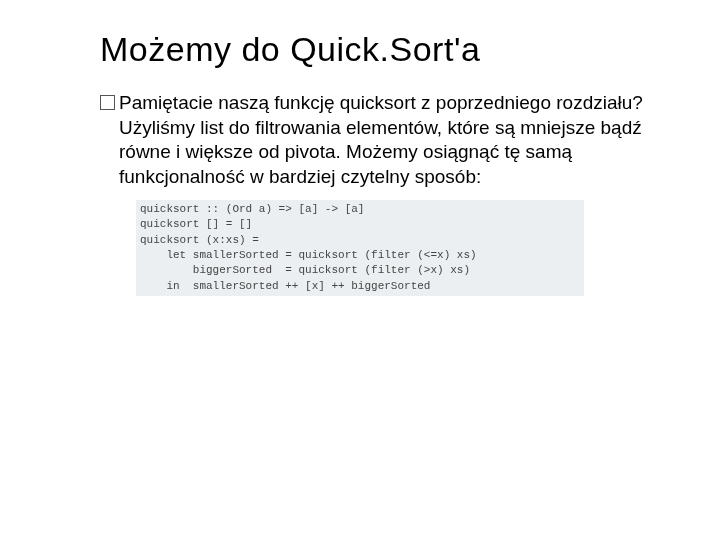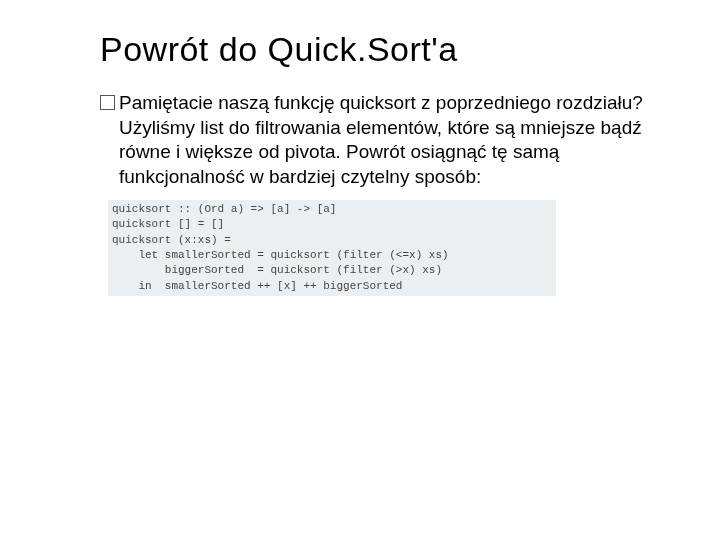--- a/index.html
+++ b/index.html
@@ -44,41 +44,41 @@
   .bullet-text {
     flex: 1 1 auto;
   }
   .code-block {
     background: #eceff1;
     font-family: "Courier New", monospace;
     font-size: 11px;
     line-height: 1.4;
     color: #444;
     padding: 2px 4px;
-    margin: 4px 0 18px 8px;
+    margin: 4px 0 18px 36px;
     width: 440px;
     white-space: pre;
   }
   .para {
     font-size: 19px;
     line-height: 1.3;
     margin-left: 0;
   }
 </style>
 </head>
 <body>
 
 <div class="slide">
 
-  <h1>Powrót do Quick.Sort'a</h1>
+  <h1>Możemy do Quick.Sort'a</h1>
 
   <div class="bullet-block">
     <span class="bullet"></span>
     <span class="bullet-text">
-      <span>Pamiętacie</span><span> naszą funkcję quicksort z poprzedniego rozdziału? Użyliśmy list do filtrowania elementów, które są mniejsze bądź równe i większe od pivota. Powrót osiągnąć tę samą funkcjonalność w bardziej czytelny sposób:</span>
+      <span>Pamiętacie</span><span> naszą funkcję quicksort z poprzedniego rozdziału? Użyliśmy list do filtrowania elementów, które są mniejsze bądź równe i większe od pivota. Możemy osiągnąć tę samą funkcjonalność w bardziej czytelny sposób:</span>
     </span>
   </div>
 
   <div class="code-block">quicksort :: (Ord a) =&gt; [a] -&gt; [a]
 quicksort [] = []
 quicksort (x:xs) =
     let smallerSorted = quicksort (filter (&lt;=x) xs)
         biggerSorted  = quicksort (filter (&gt;x) xs)
     in  smallerSorted ++ [x] ++ biggerSorted</div>
 

